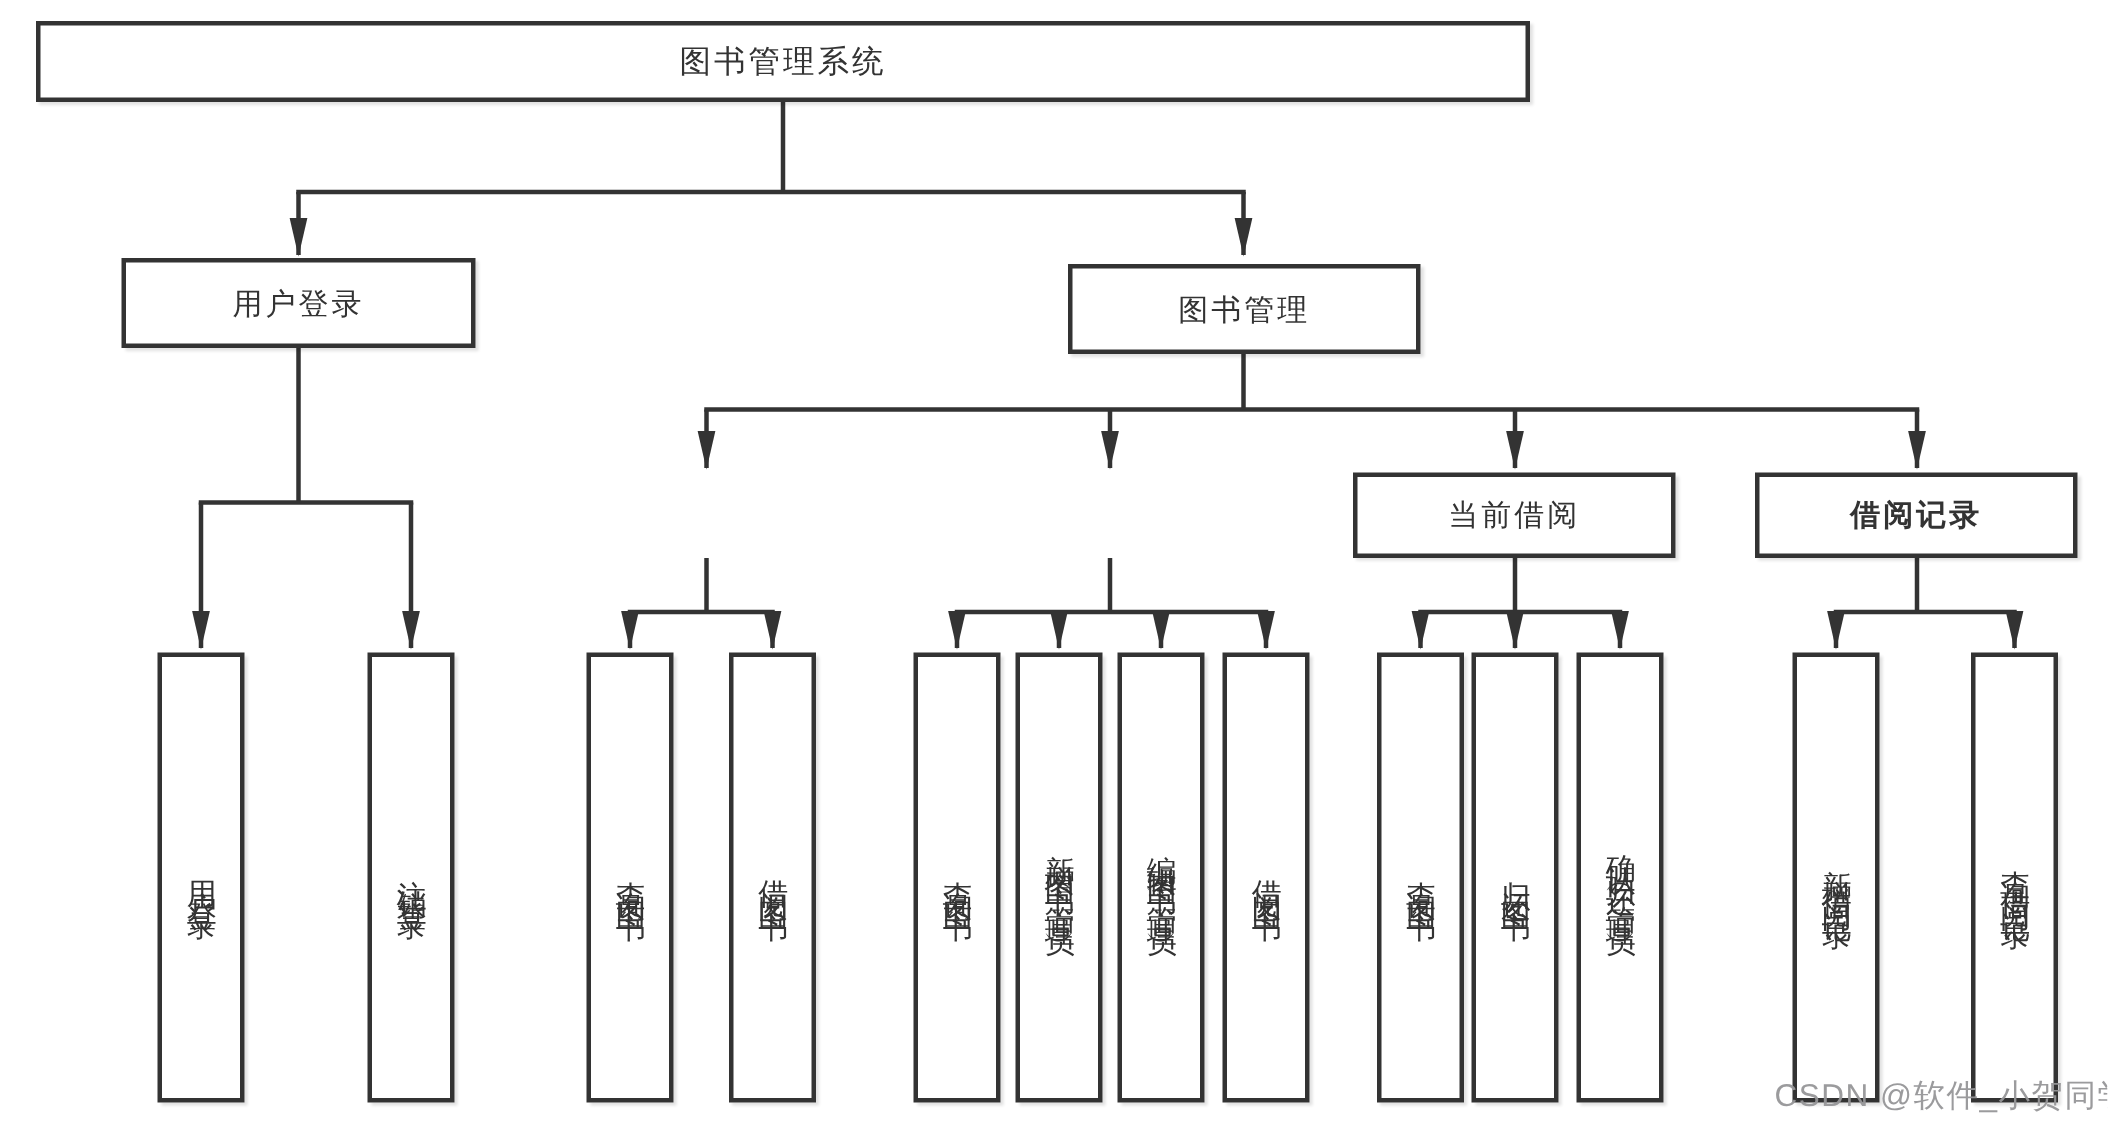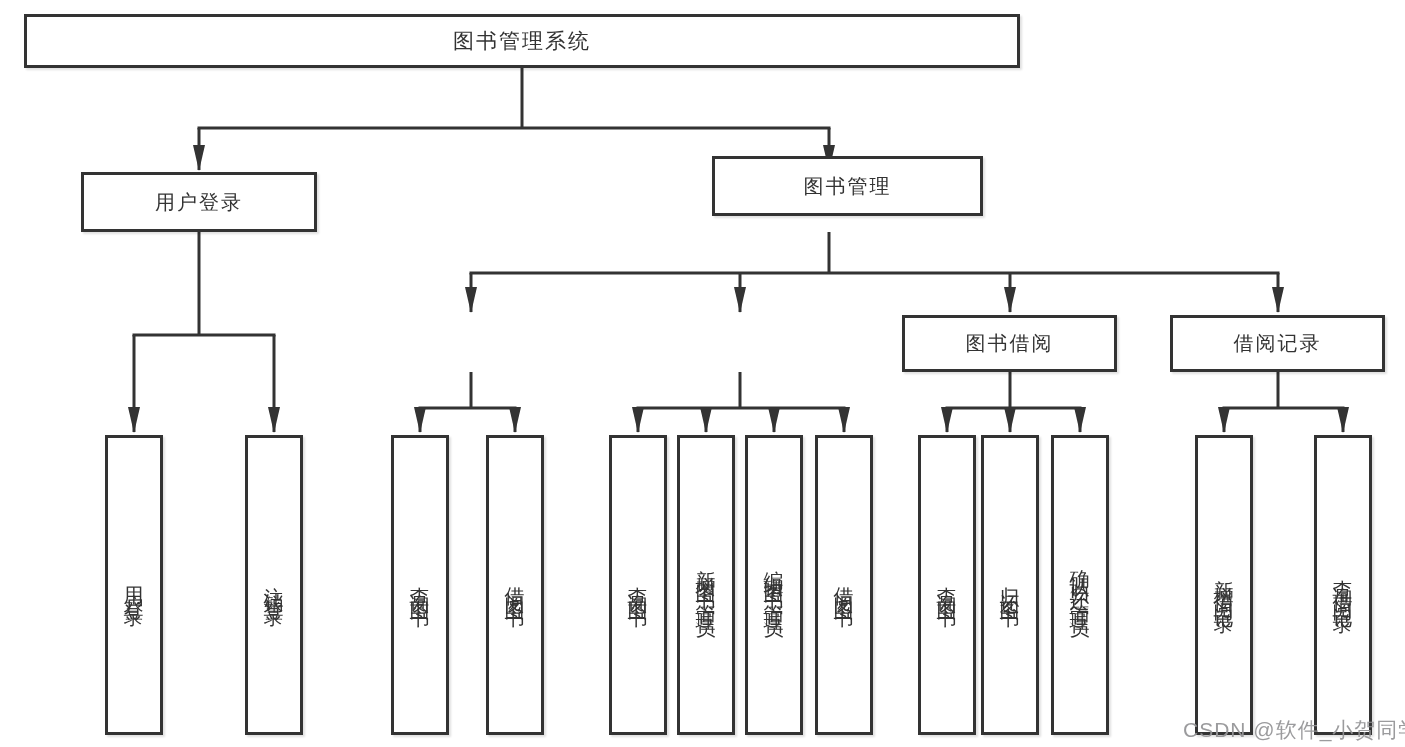--- a/index.html
+++ b/index.html
@@ -98,24 +98,24 @@
       <path d="M1278,372 V408"></path>
       <path d="M1222.5,408 H1344.5"></path>
       <path d="M1224,408 V432" marker-end="url(#arrow)"></path>
       <path d="M1343,408 V432" marker-end="url(#arrow)"></path>
     </g>
   </svg>
 
   <div class="box root-label" style="left:24px; top:14px; width:996px; height:54px;">图书管理系统</div>
 
   <div class="box h-label" style="left:81px; top:172px; width:236px; height:60px;">用户登录</div>
-  <div class="box h-label" style="left:712px; top:156px; width:271px; height:60px;">图书管理</div>
+  <div class="box h-label" style="left:712px; top:176px; width:235px; height:60px;">图书管理</div>
 
-  <div class="box h-label" style="left:902px; top:315px; width:215px; height:57px;">图书借阅</div>
-  <div class="box h-label" style="left:1170px; top:315px; width:215px; height:57px;">借阅记录</div>
+  <div class="box h-label" style="left:902px; top:315px; width:215px; height:57px;">当前借阅</div>
+  <div class="box h-label" style="left:1170px; top:315px; width:215px; height:57px;font-weight:bold;">借阅记录</div>
 
   <div class="box vbox" style="left:105px; top:435px; width:58px; height:300px;">
     <span>用户登录</span>
   </div>
   <div class="box vbox" style="left:245px; top:435px; width:58px; height:300px;">
     <span>注销登录</span>
   </div>
 
   <div class="box vbox" style="left:391px; top:435px; width:58px; height:300px;">
     <span>查询图书</span>

